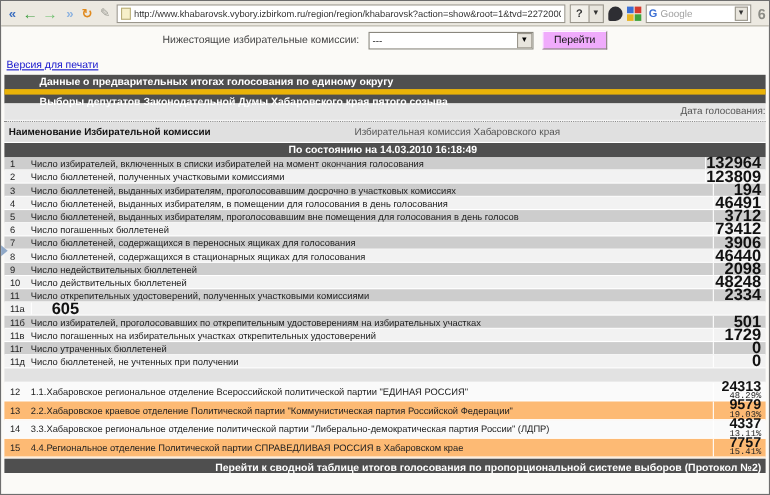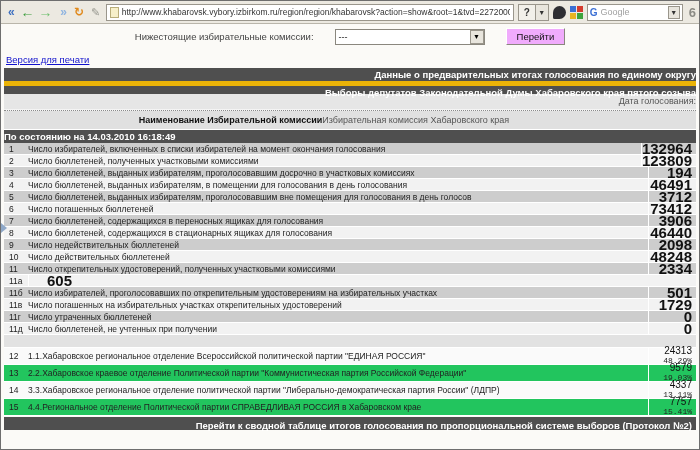--- a/index.html
+++ b/index.html
@@ -40,64 +40,64 @@
   .searchbox {
     flex:0 0 96px; height:17px; background:#fff; border:1px solid #9a968c;
     display:flex; align-items:center; gap:3px; padding:0 2px;
   }
   .g-logo { font-size:10px; font-weight:bold; color:#3b6fd4; flex:none; }
   .search-ph { font-size:9px; color:#a0a0a0; flex:1; }
   .sb-arr { width:12px; height:13px; background:#e8e5dd; border:1px solid #9a968c; font-size:7px; line-height:11px; text-align:center; color:#333; flex:none; }
   .clipped { font-size:13px; color:#8b8b85; font-weight:bold; margin-left:2px; }
 
   
-  .form-row { height:25px; display:flex; align-items:center; justify-content:center; gap:21px; }
+  .form-row { height:25px; display:flex; align-items:center; justify-content:center; gap:8px; }
   .form-label { font-size:9.5px; color:#444; }
   .select {
     width:150px; height:16px; background:#fff; border:1px solid #8a877e;
     display:flex; align-items:center; justify-content:space-between; padding-left:3px; cursor:pointer;
   }
   .select .val { font-size:9px; color:#222; }
   .select .btn { width:14px; height:14px; background:#e8e5dd; border:1px solid #9a968c; font-size:7px; line-height:12px; text-align:center; }
   .go-btn {
     height:17px; padding:0 10px; background:#f0abfc; border:1px solid #8a877e;
     border-top-color:#fff; border-left-color:#fff; font-size:9.5px; color:#111; cursor:pointer;
   }
   .print-link { display:inline-block; margin:0 0 3px 5px; font-size:9.5px; color:#1111cc; text-decoration:underline; cursor:pointer; }
 
   
   .report { margin:0 3px; }
   .bar { background:var(--dark,#4f4f4f); color:#fff; font-size:9.5px; font-weight:bold; line-height:13px; height:13px; }
-  .bar.center { text-align:right; }
-  .bar.right { text-align:left; padding-right:4px; }
+  .bar.center { text-align:left;padding-left:32px; }
+  .bar.right { text-align:center; padding-right:4px; }
   .bar + .bar { border-top:5px solid #eab308; }
   .date-row { background:#e6e6e6; text-align:right; font-size:9px; color:#555; height:15px; line-height:15px; }
   .dotted { border-bottom:1px dotted #8a8a8a; height:2px; background:#f4f4f4; }
   .name-row { display:flex; background:#e0e0e0; height:19px; align-items:center; border-bottom:1px solid #fff; }
-  .name-row .left { flex:0 0 46%; font-size:9px; font-weight:bold; color:#111; padding-left:4px;text-align:right; }
+  .name-row .left { flex:0 0 46%; font-size:9px; font-weight:bold; color:#111; padding-left:4px; }
   .name-row .rightv { font-size:9px; color:#555; }
 
   .grid-rows {}
   .row { display:flex; height:12px; line-height:12px; border-bottom:1px solid #fff; }
   .row.odd  { background:#cdcdcd; }
   .row.even { background:#f2f2f2; }
   .row .num { flex:0 0 24px; font-size:8.5px; color:#222; padding-left:5px; }
   .row .lbl { flex:1; font-size:8.5px; color:#222; overflow:hidden; white-space:nowrap; }
   .row .val { flex:0 0 48px; border-left:1px solid #fff; text-align:right; padding-right:4px; font-size:15px; font-weight:bold; color:#111; }
 
   .spacer-row { height:13px; background:#e2e2e2; border-bottom:1px solid #fff; }
 
   .prow { display:flex; height:17px; border-bottom:1px solid #fff; align-items:center; }
   .prow.white { background:#fafafa; }
-  .prow.gray  { background:#22c55e; }
+  .prow.gray  { background:#fdba74; }
   .prow .num { flex:0 0 24px; font-size:8.5px; color:#222; padding-left:5px; }
   .prow .lbl { flex:1; font-size:8.5px; color:#222; overflow:hidden; white-space:nowrap; }
   .prow .val { flex:0 0 48px; border-left:1px solid #fff; text-align:right; padding-right:4px; align-self:stretch;
                display:flex; flex-direction:column; justify-content:center; }
-  .prow .val .n { font-size:10px; font-weight:normal; color:#111; line-height:10px; }
+  .prow .val .n { font-size:13px; font-weight:bold; color:#111; line-height:10px; }
   .prow .val .p { font-size:8px; color:#222; line-height:10px;font-family:Liberation Mono, monospace; }
 
   .footer-bar { margin-top:1px; background:var(--dark,#4f4f4f); height:13px; line-height:13px; text-align:right; padding-right:4px; }
   .footer-bar a { color:#fff; font-size:9.5px; font-weight:bold; text-decoration:none; cursor:pointer; }
 
   .side-handle { position:absolute; left:0; top:222px; width:0; height:0;
     border-top:5px solid transparent; border-bottom:5px solid transparent; border-left:6px solid #8fa8c8; }
 </style>
 </head>
 <body>

